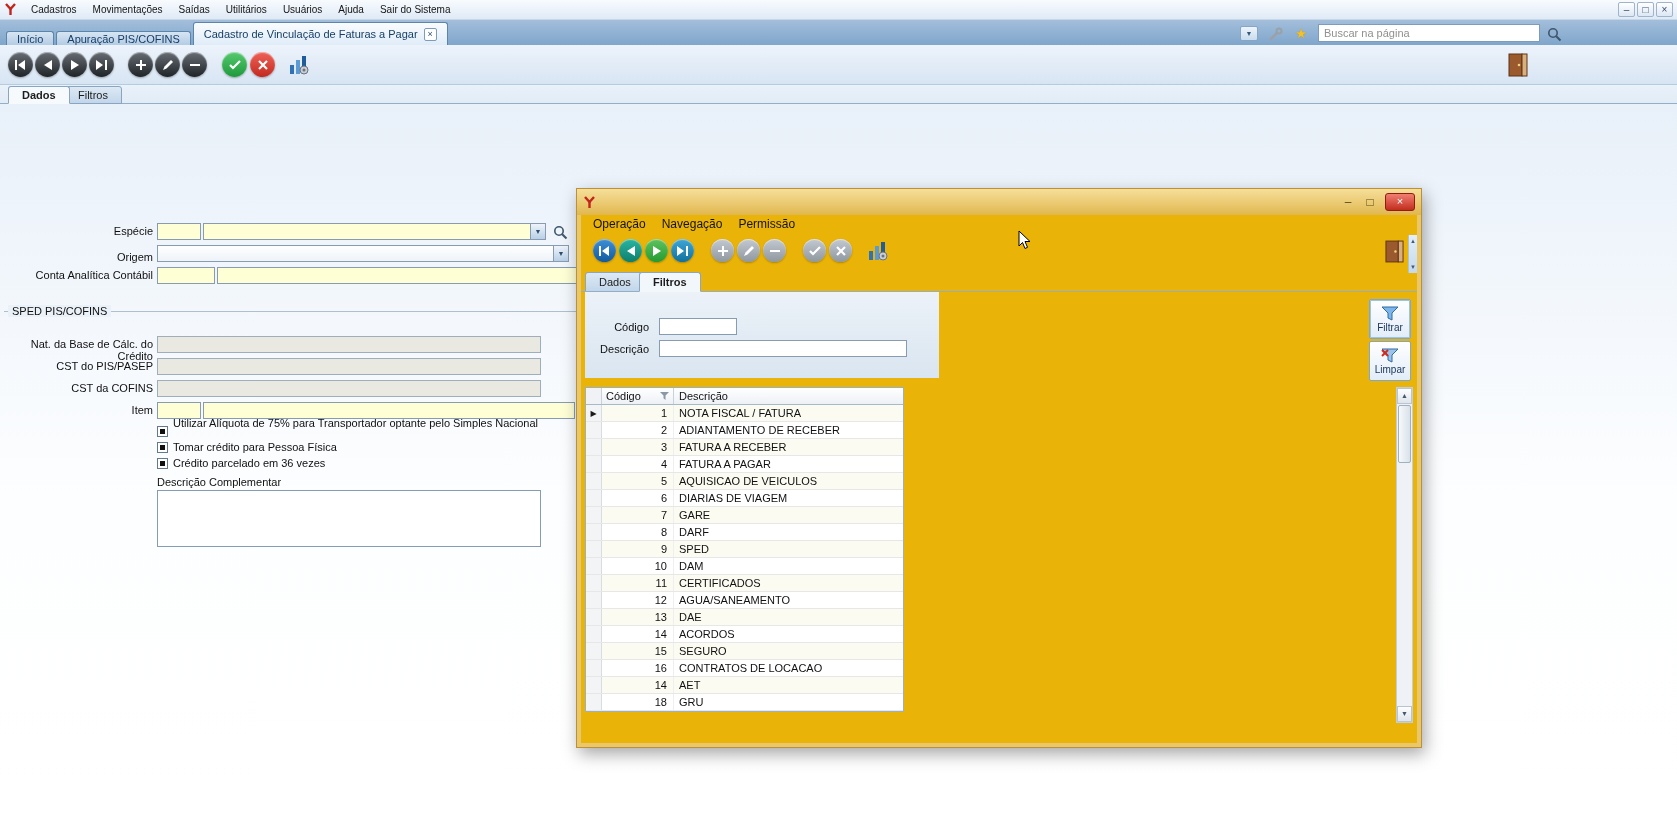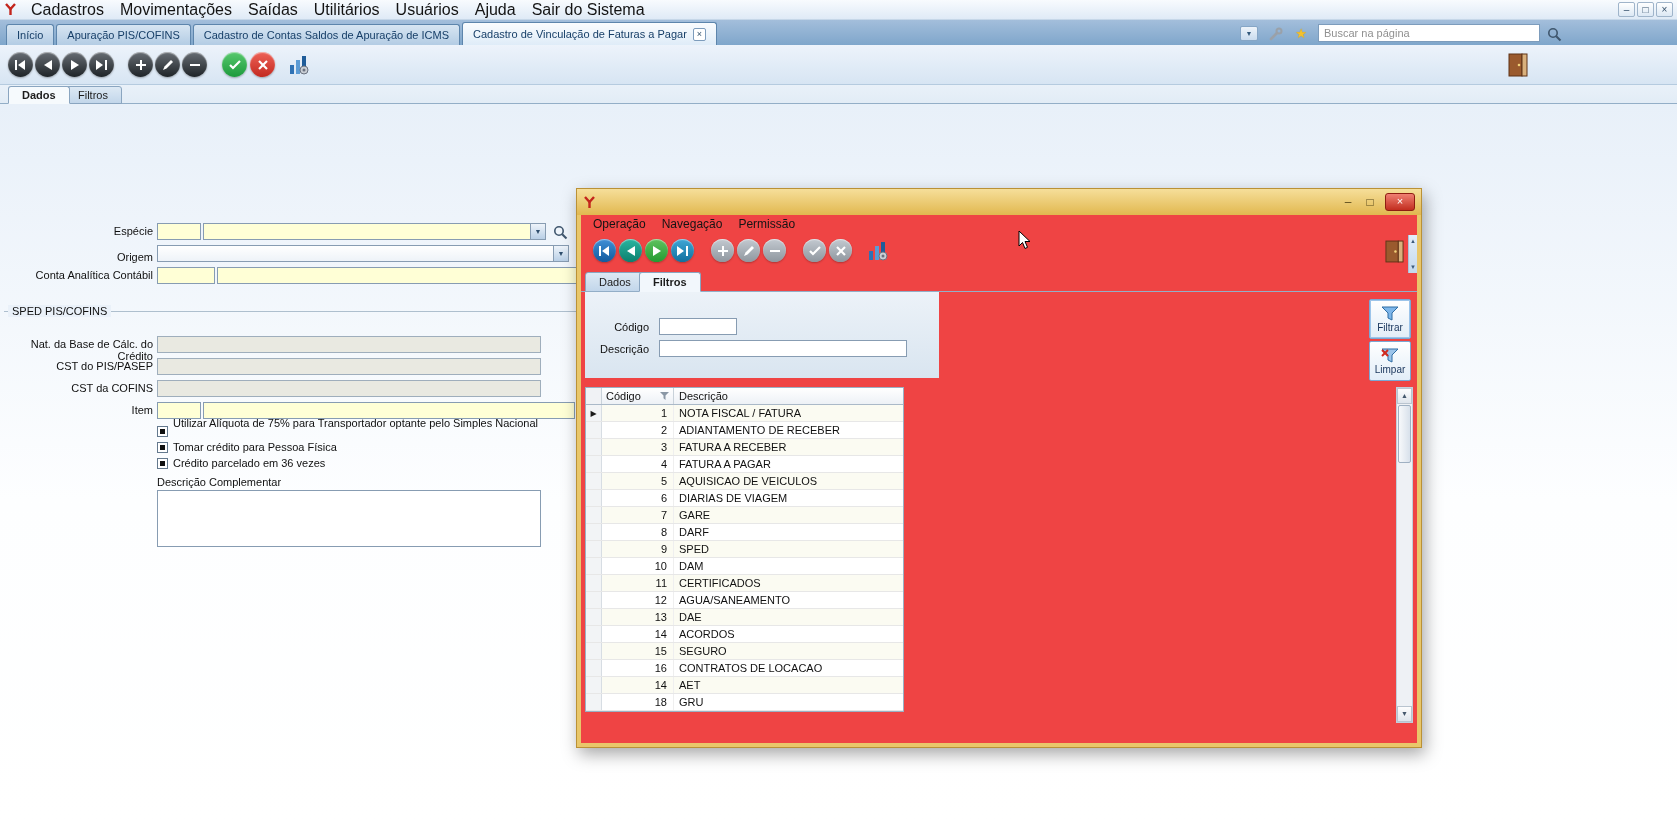--- a/index.html
+++ b/index.html
@@ -3,27 +3,27 @@
 <meta charset="utf-8">
 <style>
   *{box-sizing:border-box;margin:0;padding:0}
   html,body{width:1677px;height:823px}
   body{position:relative;overflow:hidden;font-family:"Liberation Sans",sans-serif;font-size:11px;color:#111;background:#fff}
   svg{display:block}
 
   
   #menubar{position:absolute;left:0;top:0;width:100%;height:20px;background:linear-gradient(#f8fbfe,#dfeaf6);border-bottom:1px solid #c6d7e8;display:flex;align-items:center;padding-left:4px}
   .applogo{margin-right:6px}
-  .menu-item{padding:0 8px;font-size:16px;line-height:20px;color:#141414;cursor:default;white-space:nowrap}
+  .menu-item{padding:0 8px;font-size:10px;line-height:20px;color:#141414;cursor:default;white-space:nowrap}
   #winbtns{margin-left:auto;display:flex;gap:2px;padding-right:4px}
   .winbtn{width:17px;height:15px;border:1px solid #9fb4ca;border-radius:2px;background:linear-gradient(#ffffff,#dce8f4);font-size:10px;line-height:13px;text-align:center;color:#35506b}
 
   
   #tabbar{position:absolute;left:0;top:20px;width:100%;height:25px;background:linear-gradient(#a3bedb,#7fa6cb);display:flex;align-items:flex-end;padding-left:6px}
-  .tab{height:21px;margin-right:2px;padding:0 10px;display:flex;align-items:center;gap:6px;border:1px solid #5d85ac;border-bottom:none;border-radius:3px 3px 0 0;background:linear-gradient(#d7e5f2,#b3cce4);color:#173f68;white-space:nowrap}
+  .tab{height:14px;margin-right:2px;padding:0 10px;display:flex;align-items:center;gap:6px;border:1px solid #5d85ac;border-bottom:none;border-radius:3px 3px 0 0;background:linear-gradient(#d7e5f2,#b3cce4);color:#173f68;white-space:nowrap}
   .tab.active{height:23px;background:linear-gradient(#fafcfe,#dfecf8)}
   .tabclose{width:13px;height:13px;border:1px solid #7d9cbc;border-radius:2px;background:#fff;font-size:9px;line-height:11px;text-align:center;color:#33536f}
   .tabtool{position:absolute;display:flex;align-items:center;justify-content:center}
   #tt-dd{left:1240px;top:26px;width:18px;height:15px;border:1px solid #86a6c6;border-radius:2px;background:linear-gradient(#eef4fa,#cadcee);font-size:7px;color:#345a7d}
   #tt-wrench{left:1266px;top:26px;width:18px;height:16px}
   #tt-star{left:1292px;top:24px;width:18px;height:18px;font-size:13px;color:#f2c12e;text-shadow:0 0 1px #b98b12}
   #searchbox{position:absolute;left:1318px;top:24px;width:222px;height:18px;border:1px solid #7d9cbc;background:#fff;padding:0 5px;font:inherit;color:#333}
   #searchbox::placeholder{color:#909090}
   #tt-mag{left:1546px;top:26px;width:16px;height:16px}
 
@@ -69,21 +69,21 @@
   .chklabel{position:absolute;left:173px;color:#101010;line-height:13px}
   #desc-ta{position:absolute;left:157px;top:386px;width:384px;height:57px;border:1px solid #879cb2;background:#fff;resize:none;font:inherit}
 
   
   #modal{position:absolute;left:576px;top:188px;width:846px;height:560px;background:#e9c76a;border:1px solid #ba9136;box-shadow:3px 6px 16px rgba(0,0,0,.35)}
   #mtitle{position:absolute;left:0;top:0;width:100%;height:26px;background:linear-gradient(#f6df9a,#e1b84f);display:flex;align-items:center;padding:0 6px}
   #mtitle .title{position:absolute;left:0;width:100%;text-align:center;font-size:13px;color:#463c14}
   #mwinbtns{margin-left:auto;display:flex;align-items:center;gap:8px;z-index:2}
   .mwb{font-size:12px;color:#5a4a1c;width:14px;text-align:center}
   .mclose{width:30px;height:18px;border-radius:3px;background:linear-gradient(#f08072,#c22d1f);border:1px solid #8f1d12;color:#fff;font-size:11px;line-height:15px;text-align:center}
-  #mcontent{position:absolute;left:4px;top:26px;right:4px;bottom:4px;background:#ef4444}
+  #mcontent{position:absolute;left:4px;top:26px;right:4px;bottom:4px;background:#eab308}
   #mmenu{position:absolute;left:0;top:0;width:100%;height:19px;display:flex;padding-left:4px}
   .mmenu-item{padding:0 8px;font-size:12px;line-height:19px;color:#141414}
   .mbtn{position:absolute;top:24px;width:23px;height:23px;border-radius:50%;display:flex;align-items:center;justify-content:center;box-shadow:inset 0 1px 1px rgba(255,255,255,.5),0 1px 2px rgba(0,0,0,.25)}
   #mm-first{left:12px}#mm-prev{left:38px}#mm-next{left:64px}#mm-last{left:90px}
   #mm-add{left:130px}#mm-edit{left:156px}#mm-del{left:182px}
   #mm-ok{left:222px}#mm-cancel{left:248px}
   #mm-chart{left:286px;top:25px;width:22px;height:22px}
   #mm-exit{left:802px;top:23px;width:22px;height:26px}
   #mstrip{position:absolute;right:0;top:20px;width:9px;height:38px;background:linear-gradient(#e3eefa,#c4d9ec);border-left:1px solid #aac4dd;display:flex;flex-direction:column;align-items:center;justify-content:space-between;padding:3px 0;font-size:6px;color:#3d5b7a}
   .mtab{position:absolute;top:57px;height:20px;padding:0 13px;line-height:19px;border:1px solid #8aa5c0;border-radius:3px 3px 0 0;background:linear-gradient(#dde9f4,#c2d6ea);color:#1c1c1c}
@@ -147,23 +147,20 @@
   </span>
 </div>
 
 <div id="tabbar">
   <span class="tab">
       <span>Início</span>
     </span>
   <span class="tab">
       <span>Apuração PIS/COFINS</span>
     </span>
-  <span class="tab">
-      <span>Cadastro de Contas Saldos de Apuração de ICMS</span>
-    </span>
   <span class="tab active">
     <span>Cadastro de Vinculação de Faturas a Pagar</span>
     <span class="tabclose">×</span>
   </span>
 </div>
 <span class="tabtool" id="tt-dd">▼</span>
 <span class="tabtool" id="tt-wrench">
   <svg width="15" height="15" viewBox="0 0 15 15">
       <path d="M3 12 L9 6" stroke="#9aa1a9" stroke-width="2.6" stroke-linecap="round"></path>
       <circle cx="11" cy="4" r="2.5" fill="none" stroke="#9aa1a9" stroke-width="2"></circle>

